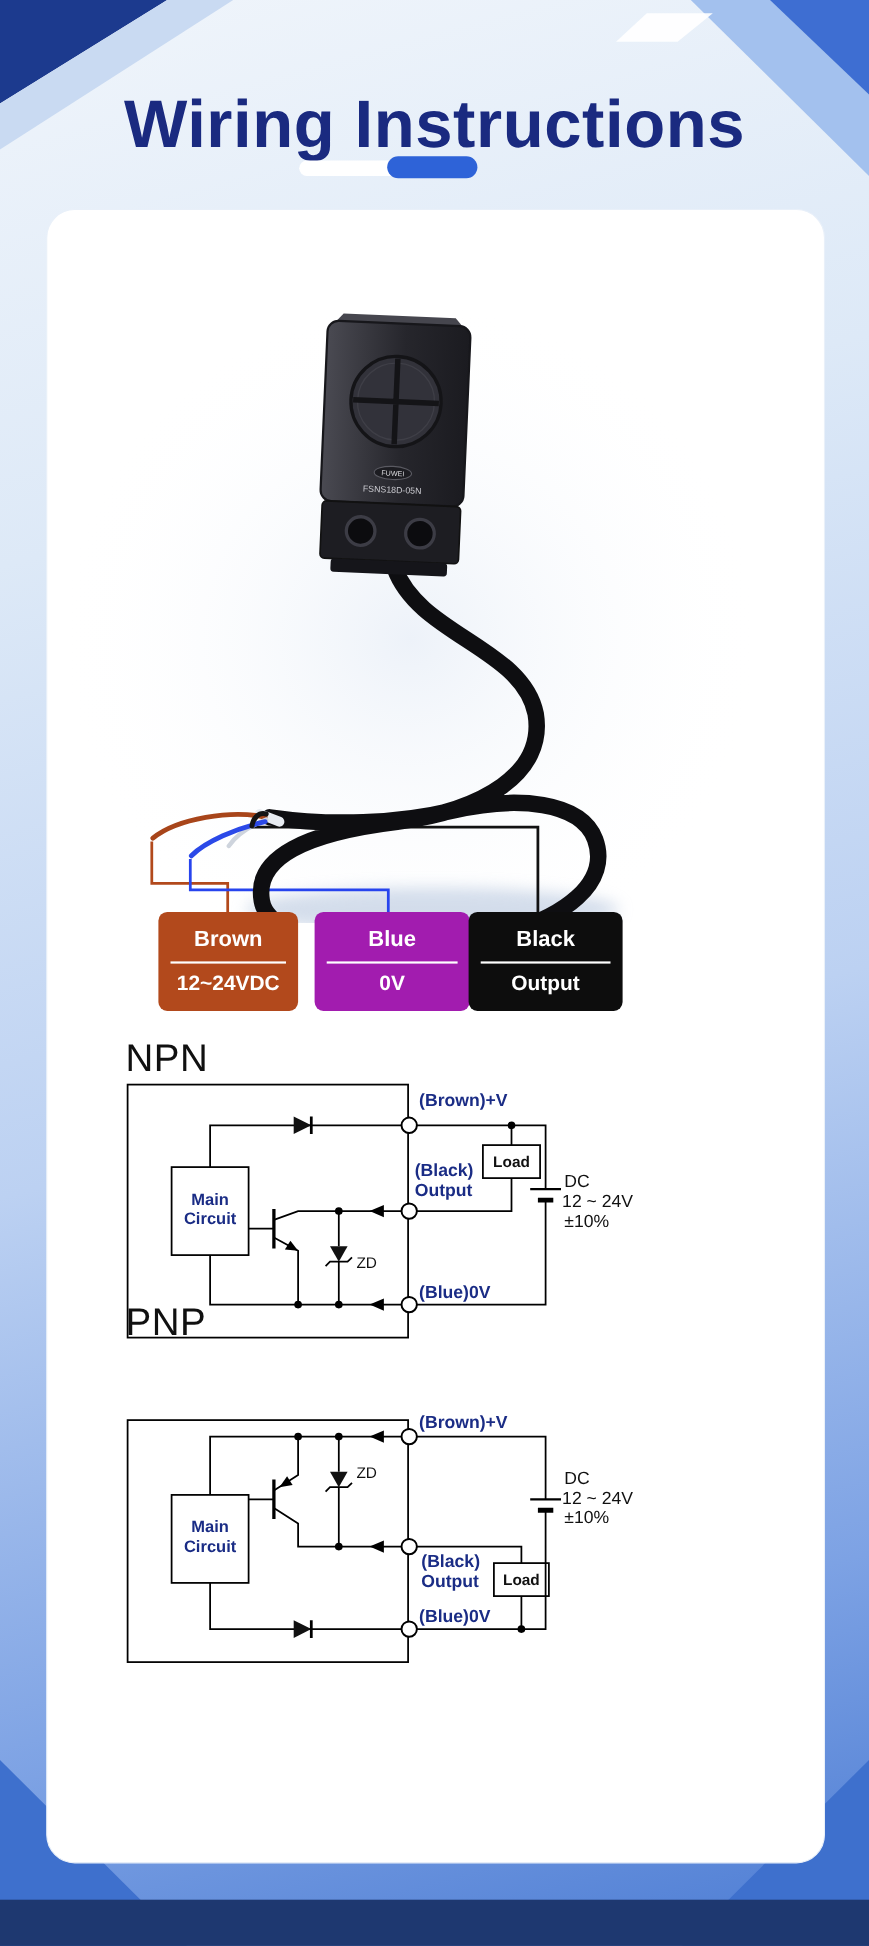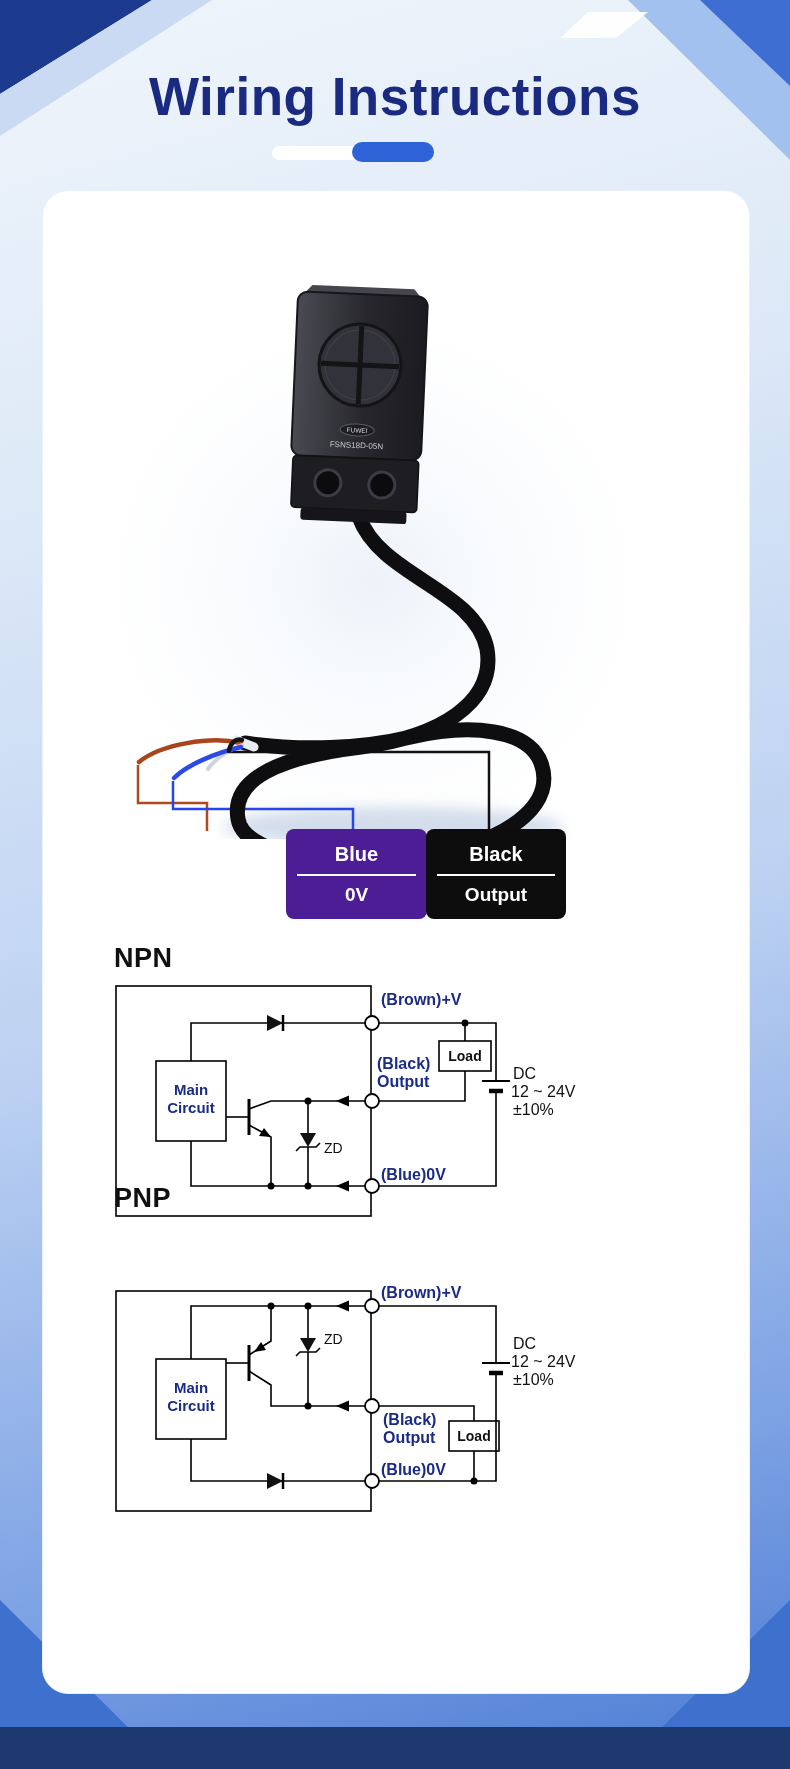--- a/index.html
+++ b/index.html
@@ -3,33 +3,33 @@
 <meta charset="utf-8">
 <style>
   html,body{margin:0;padding:0;background:#ffffff;}
   .page{
     position:relative;width:790px;height:1769px;overflow:hidden;
     background:linear-gradient(165deg,#f0f5fb 0%,#dde9f7 26%,#bcd1f2 55%,#7da2e4 82%,#4b7bd3 100%);
     font-family:"Liberation Sans",sans-serif;
   }
   .bg-svg{position:absolute;left:0;top:0;}
   .title-wrap{position:absolute;left:0;top:66px;width:100%;text-align:center;}
-  .page-title{margin:0;font-size:53px;font-weight:700;color:#1a2a80;letter-spacing:.5px;}
+  .page-title{margin:12px;font-size:61px;font-weight:700;color:#1a2a80;letter-spacing:.5px;}
   .underline-white{position:absolute;left:272px;top:146px;width:106px;height:14px;border-radius:8px;background:#ffffff;}
   .underline-blue{position:absolute;left:352px;top:142px;width:82px;height:20px;border-radius:10px;background:#2e63d8;}
   .card{position:absolute;left:42px;top:190px;width:706px;height:1502px;background:#ffffff;border-radius:26px;border:1px solid #e9f0f9;}
   .hero{position:absolute;left:0;top:0;}
   .wire-box{position:absolute;top:638px;height:90px;border-radius:8px;color:#ffffff;text-align:center;font-weight:700;}
   .wire-box .name{font-size:20px;line-height:1;padding-top:15px;}
   .wire-box .divider{height:2px;background:#ffffff;margin:10px 11px 9px 11px;}
   .wire-box .value{font-size:19px;line-height:1;}
   .box-brown{left:101px;width:127px;background:#b2491c;}
-  .box-blue{left:243px;width:141px;background:#4c1d95;}
+  .box-blue{left:243px;width:141px;background:#a21caf;}
   .box-black{left:383px;width:140px;background:#0d0d0d;}
-  .circuit-heading{position:absolute;left:71px;margin:0;font-size:27px;font-weight:700;color:#101010;letter-spacing:.5px;}
+  .circuit-heading{position:absolute;left:71px;margin:0;font-size:35px;font-weight:400;color:#101010;letter-spacing:.5px;}
   .heading-npn{top:752px;}
   .heading-pnp{top:992px;}
   .circuit{position:absolute;}
   .circuit-npn{left:58px;top:792px;}
   .circuit-pnp{left:58px;top:1080px;}
   svg text{font-family:"Liberation Sans",sans-serif;}
   .w{stroke:#000000;stroke-width:1.6;fill:none;}
   .term{fill:#ffffff;stroke:#000000;stroke-width:1.8;}
   .dot{fill:#000000;}
   .arr{fill:#000000;}
@@ -103,20 +103,25 @@
         <ellipse cx="315" cy="239" rx="17" ry="6" fill="#1c1c21" stroke="#5a5a62" stroke-width="1"></ellipse>
         <text x="315" y="241.5" text-anchor="middle" font-size="6.5" fill="#d8d8dc">FUWEI</text>
         <text x="315" y="257" text-anchor="middle" font-size="8" fill="#c9c9cf">FSNS18D-05N</text>
         <rect x="252" y="267" width="126" height="52" rx="4" fill="#1d1d22" stroke="#111111" stroke-width="1.5"></rect>
         <circle cx="288" cy="293" r="13" fill="#0c0c0f" stroke="#3c3c45" stroke-width="3"></circle>
         <circle cx="342" cy="293" r="13" fill="#0c0c0f" stroke="#3c3c45" stroke-width="3"></circle>
         <rect x="262" y="319" width="106" height="12" rx="3" fill="#15151a"></rect>
       </g>
     </svg>
 
+    <div class="wire-box box-brown">
+      <div class="name">Brown</div>
+      <div class="divider"></div>
+      <div class="value">12~24VDC</div>
+    </div>
     <div class="wire-box box-blue">
       <div class="name">Blue</div>
       <div class="divider"></div>
       <div class="value">0V</div>
     </div>
     <div class="wire-box box-black">
       <div class="name">Black</div>
       <div class="divider"></div>
       <div class="value">Output</div>
     </div>

